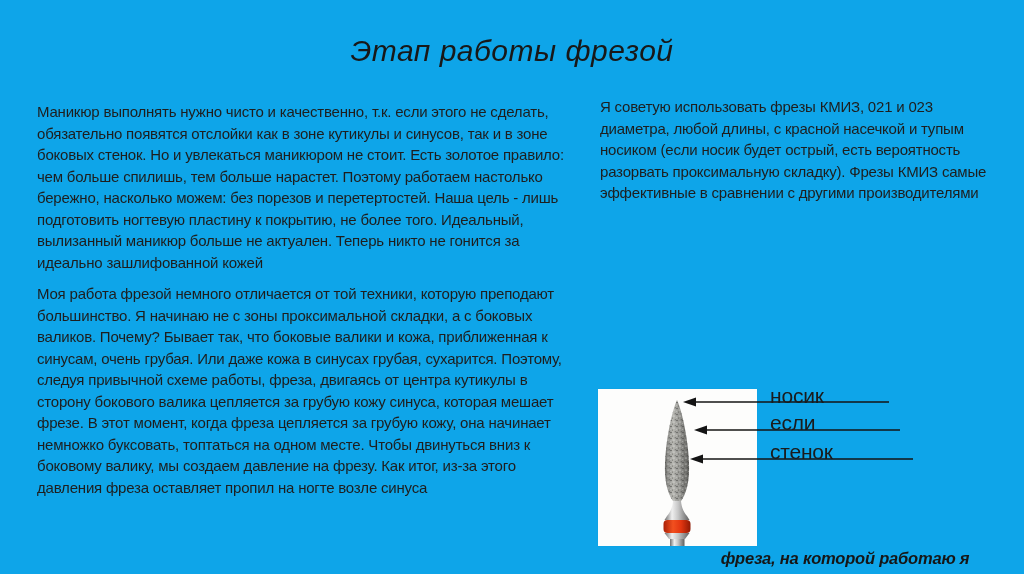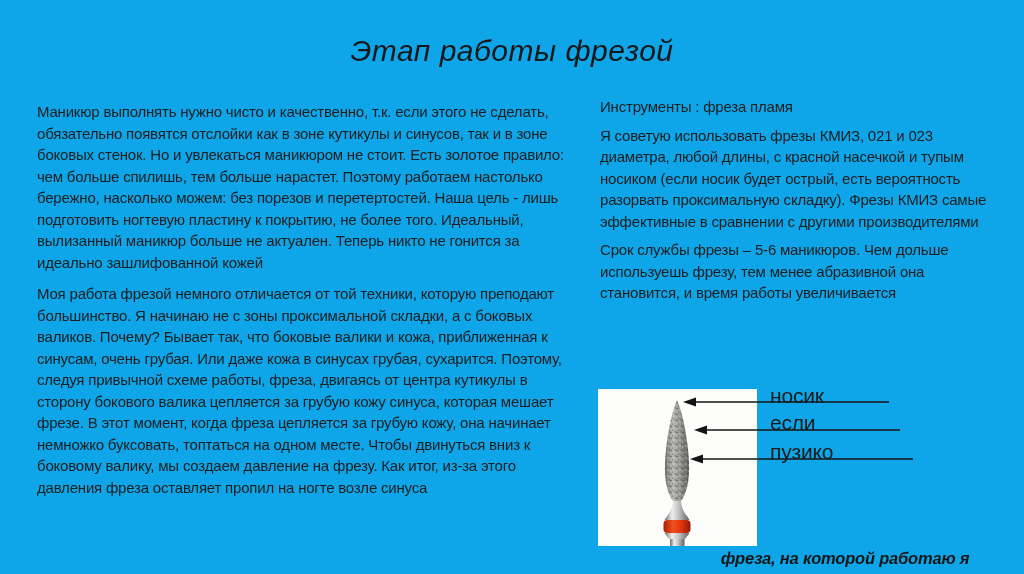--- a/index.html
+++ b/index.html
@@ -59,23 +59,21 @@
 
   <div class="slide-title">Этап работы фрезой</div>
 
   <div class="col-left body-text">
     <p>Маникюр выполнять нужно чисто и качественно, т.к. если этого не сделать, обязательно появятся отслойки как в зоне кутикулы и синусов, так и в зоне боковых стенок. Но и увлекаться маникюром не стоит. Есть золотое правило: чем больше спилишь, тем больше нарастет. Поэтому работаем настолько бережно, насколько можем: без порезов и перетертостей. Наша цель - лишь подготовить ногтевую пластину к покрытию, не более того. Идеальный, вылизанный маникюр больше не актуален. Теперь никто не гонится за идеально зашлифованной кожей</p>
     <p>Моя работа фрезой немного отличается от той техники, которую преподают большинство. Я начинаю не с зоны проксимальной складки, а с боковых валиков. Почему? Бывает так, что боковые валики и кожа, приближенная к синусам, очень грубая. Или даже кожа в синусах грубая, сухарится. Поэтому, следуя привычной схеме работы, фреза, двигаясь от центра кутикулы в сторону бокового валика цепляется за грубую кожу синуса, которая мешает фрезе. В этот момент, когда фреза цепляется за грубую кожу, она начинает немножко буксовать, топтаться на одном месте. Чтобы двинуться вниз к боковому валику, мы создаем давление на фрезу. Как итог, из-за этого давления фреза оставляет пропил на ногте возле синуса</p>
   </div>
 
 
   <div class="col-right body-text">
-    <p>Инструменты : фреза пламя</p>
     <p>Я советую использовать фрезы КМИЗ, 021 и 023 диаметра, любой длины, с красной насечкой и тупым носиком (если носик будет острый, есть вероятность разорвать проксимальную складку). Фрезы КМИЗ самые эффективные в сравнении с другими производителями</p>
-    <p>Срок службы фрезы – 5-6 маникюров. Чем дольше используешь фрезу, тем менее абразивной она становится, и время работы увеличивается</p>
   </div>
 
   <div class="photo">
     <svg width="159" height="157" viewBox="0 0 159 157" aria-hidden="true">
       <defs>
         <linearGradient id="gritGrad" x1="0" y1="0" x2="1" y2="0">
           <stop offset="0" stop-color="#6f6f6c"></stop>
           <stop offset="0.32" stop-color="#b9b9b4"></stop>
           <stop offset="0.58" stop-color="#9c9c98"></stop>
           <stop offset="1" stop-color="#5f5f5c"></stop>
@@ -125,17 +123,17 @@
       <polygon points="96,50 109,45.5 109,54.5" fill="#141414"></polygon>
     </g>
     <g>
       <line x1="103" y1="79" x2="315" y2="79" stroke="#141414" stroke-width="1.6"></line>
       <polygon points="92,79 105,74.5 105,83.5" fill="#141414"></polygon>
     </g>
   </svg>
 
   <div class="part-label label-nosik">носик</div>
   <div class="part-label label-shchechka">если</div>
-  <div class="part-label label-puziko">пузико</div>
+  <div class="part-label label-puziko">стенок</div>
 
   <div class="photo-caption">фреза, на которой работаю я</div>
 
 </div>
 
 </body></html>

